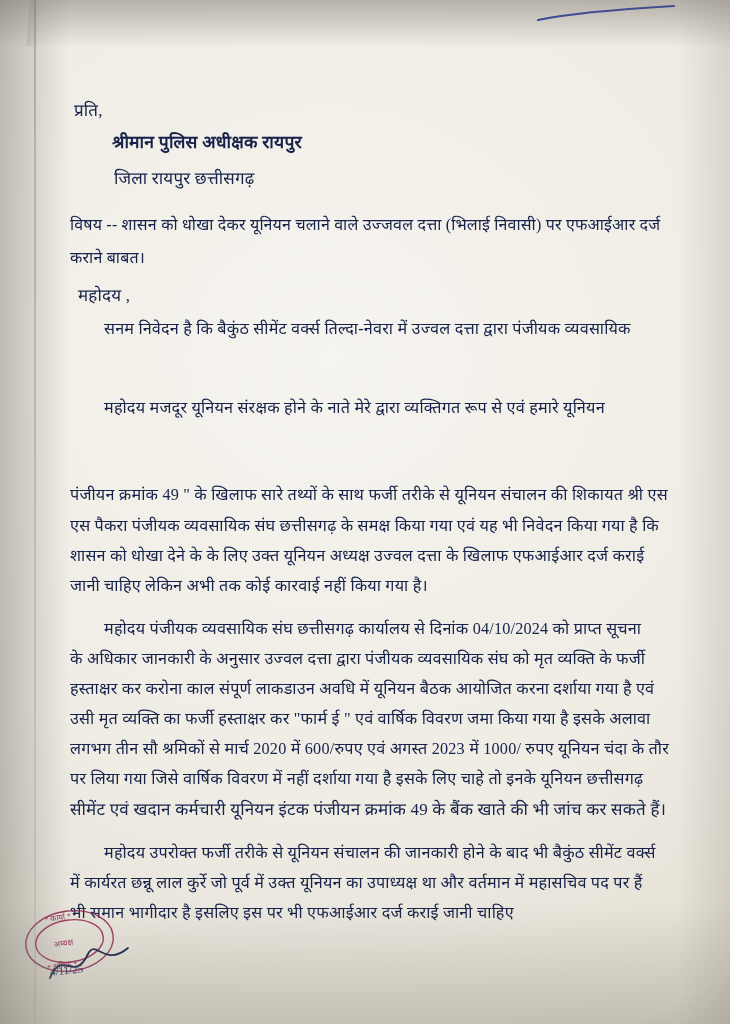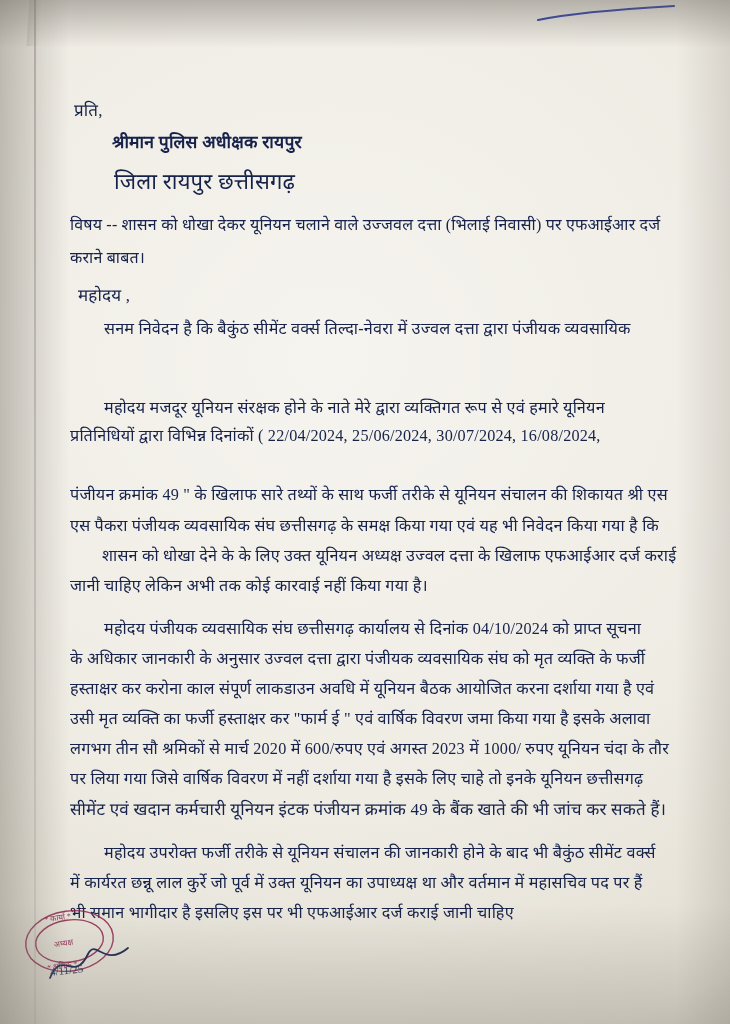--- a/index.html
+++ b/index.html
@@ -129,34 +129,33 @@
   <svg class="pen-stroke" viewBox="0 0 140 22">
     <path d="M2 16 C 30 10, 70 6, 138 2" stroke="#2b3da8" stroke-width="2.2" fill="none" stroke-linecap="round"></path>
   </svg>
 
   <div class="doc">
 
     <div class="line hw" style="left:4px; top:102px; font-size:17px;">प्रति,</div>
 
     <div class="line hw hw-b" style="left:42px; top:133px; font-size:17.5px;">श्रीमान पुलिस अधीक्षक रायपुर</div>
 
-    <div class="line hw" style="left:44px; top:170px; font-size:22px;">जिला रायपुर छत्तीसगढ़</div>
+    <div class="line hw" style="left:44px; top:170px; font-size:17px;">जिला रायपुर छत्तीसगढ़</div>
 
     <div class="line hw" style="left:0px; top:216px; font-size:16px;">विषय -- शासन को धोखा देकर यूनियन चलाने वाले उज्जवल दत्ता (भिलाई निवासी) पर एफआईआर दर्ज</div>
     <div class="line hw" style="left:0px; top:249px; font-size:16px;">कराने बाबत।</div>
 
     <div class="line hw" style="left:8px; top:287px; font-size:17px;">महोदय ,</div>
 
     <div class="line hw" style="left:34px; top:321px; font-size:16.2px;">सनम निवेदन है कि बैकुंठ सीमेंट वर्क्स तिल्दा-नेवरा में उज्वल दत्ता द्वारा पंजीयक व्यवसायिक</div>
 
     <div class="line hw" style="left:34px; top:400px; font-size:16.2px;">महोदय मजदूर यूनियन संरक्षक होने के नाते मेरे द्वारा व्यक्तिगत रूप से एवं हमारे यूनियन</div>
-    <div class="line hw" style="left:0px; top:428px; font-size:16.2px;">प्रतिनिधियों द्वारा विभिन्न दिनांकों ( 22/04/2024,  25/06/2024,  30/07/2024,  16/08/2024,</div>
     <div class="line hw" style="left:0px; top:487px; font-size:16.2px;">पंजीयन क्रमांक 49 " के खिलाफ सारे तथ्यों के साथ फर्जी तरीके से यूनियन संचालन की शिकायत श्री एस</div>
     <div class="line hw" style="left:0px; top:518px; font-size:16.2px;">एस पैकरा पंजीयक व्यवसायिक संघ छत्तीसगढ़ के समक्ष किया गया एवं यह भी निवेदन किया गया है कि</div>
-    <div class="line hw" style="left:0px; top:548px; font-size:16.2px;margin-left:32px;">शासन को धोखा देने के के लिए उक्त यूनियन अध्यक्ष उज्वल दत्ता के खिलाफ एफआईआर दर्ज कराई</div>
+    <div class="line hw" style="left:0px; top:548px; font-size:16.2px;">शासन को धोखा देने के के लिए उक्त यूनियन अध्यक्ष उज्वल दत्ता के खिलाफ एफआईआर दर्ज कराई</div>
     <div class="line hw" style="left:0px; top:578px; font-size:16.2px;text-align:center;">जानी चाहिए लेकिन अभी तक कोई कारवाई नहीं किया गया है।</div>
 
     <div class="line hw" style="left:34px; top:621px; font-size:16.2px;">महोदय पंजीयक व्यवसायिक संघ छत्तीसगढ़ कार्यालय से दिनांक 04/10/2024 को प्राप्त सूचना</div>
     <div class="line hw" style="left:0px; top:651px; font-size:16.2px;">के अधिकार जानकारी के अनुसार उज्वल दत्ता द्वारा पंजीयक व्यवसायिक संघ को मृत व्यक्ति के फर्जी</div>
     <div class="line hw" style="left:0px; top:681px; font-size:16.2px;">हस्ताक्षर कर करोना काल संपूर्ण लाकडाउन अवधि में यूनियन बैठक आयोजित करना दर्शाया गया है एवं</div>
     <div class="line hw" style="left:0px; top:711px; font-size:16.2px;">उसी मृत व्यक्ति का फर्जी हस्ताक्षर कर "फार्म ई " एवं वार्षिक विवरण जमा किया गया है इसके अलावा</div>
     <div class="line hw" style="left:0px; top:741px; font-size:16.2px;">लगभग तीन सौ श्रमिकों से मार्च 2020 में 600/रुपए एवं अगस्त 2023 में 1000/ रुपए यूनियन चंदा के तौर</div>
     <div class="line hw" style="left:0px; top:771px; font-size:16.2px;">पर लिया गया जिसे वार्षिक विवरण में नहीं दर्शाया गया है इसके लिए चाहे तो इनके यूनियन छत्तीसगढ़</div>
     <div class="line hw" style="left:0px; top:801px; font-size:17px;">सीमेंट एवं खदान कर्मचारी यूनियन इंटक पंजीयन क्रमांक 49 के बैंक खाते की भी जांच कर सकते हैं।</div>
 

